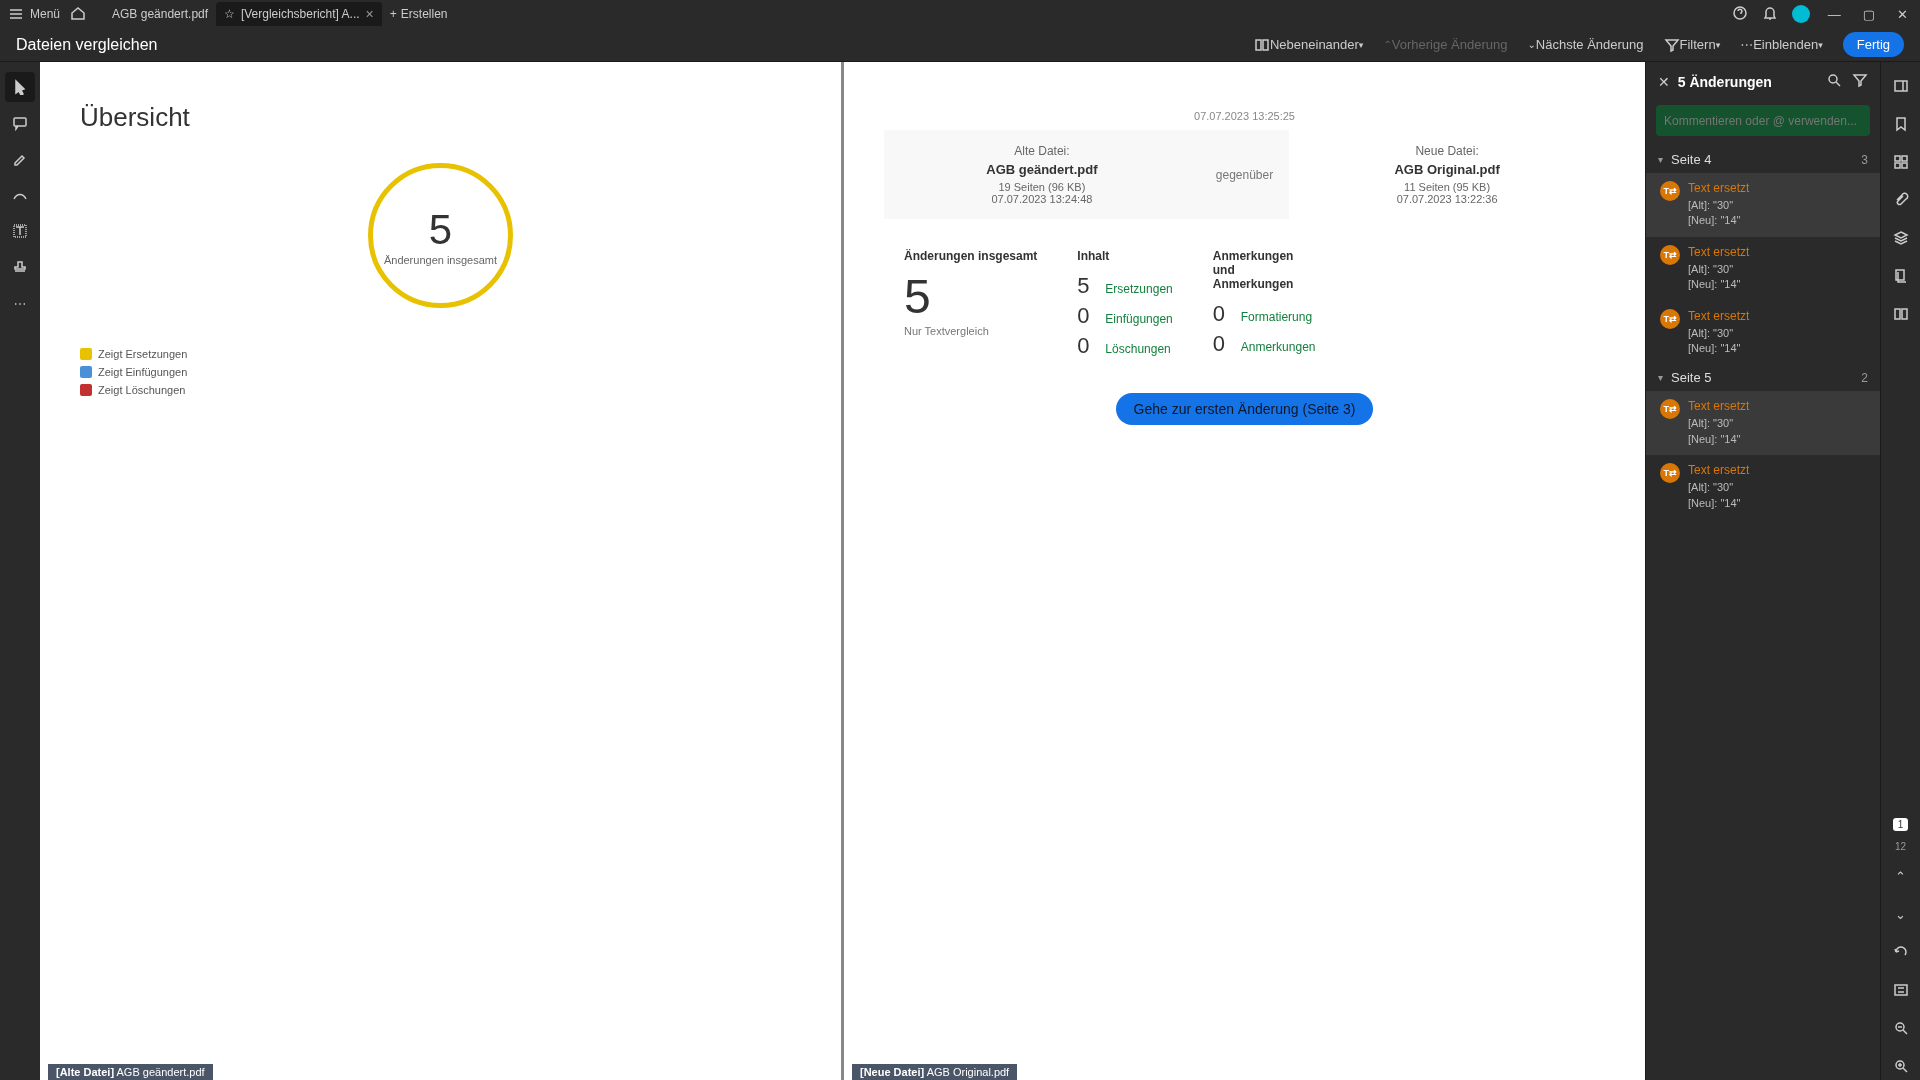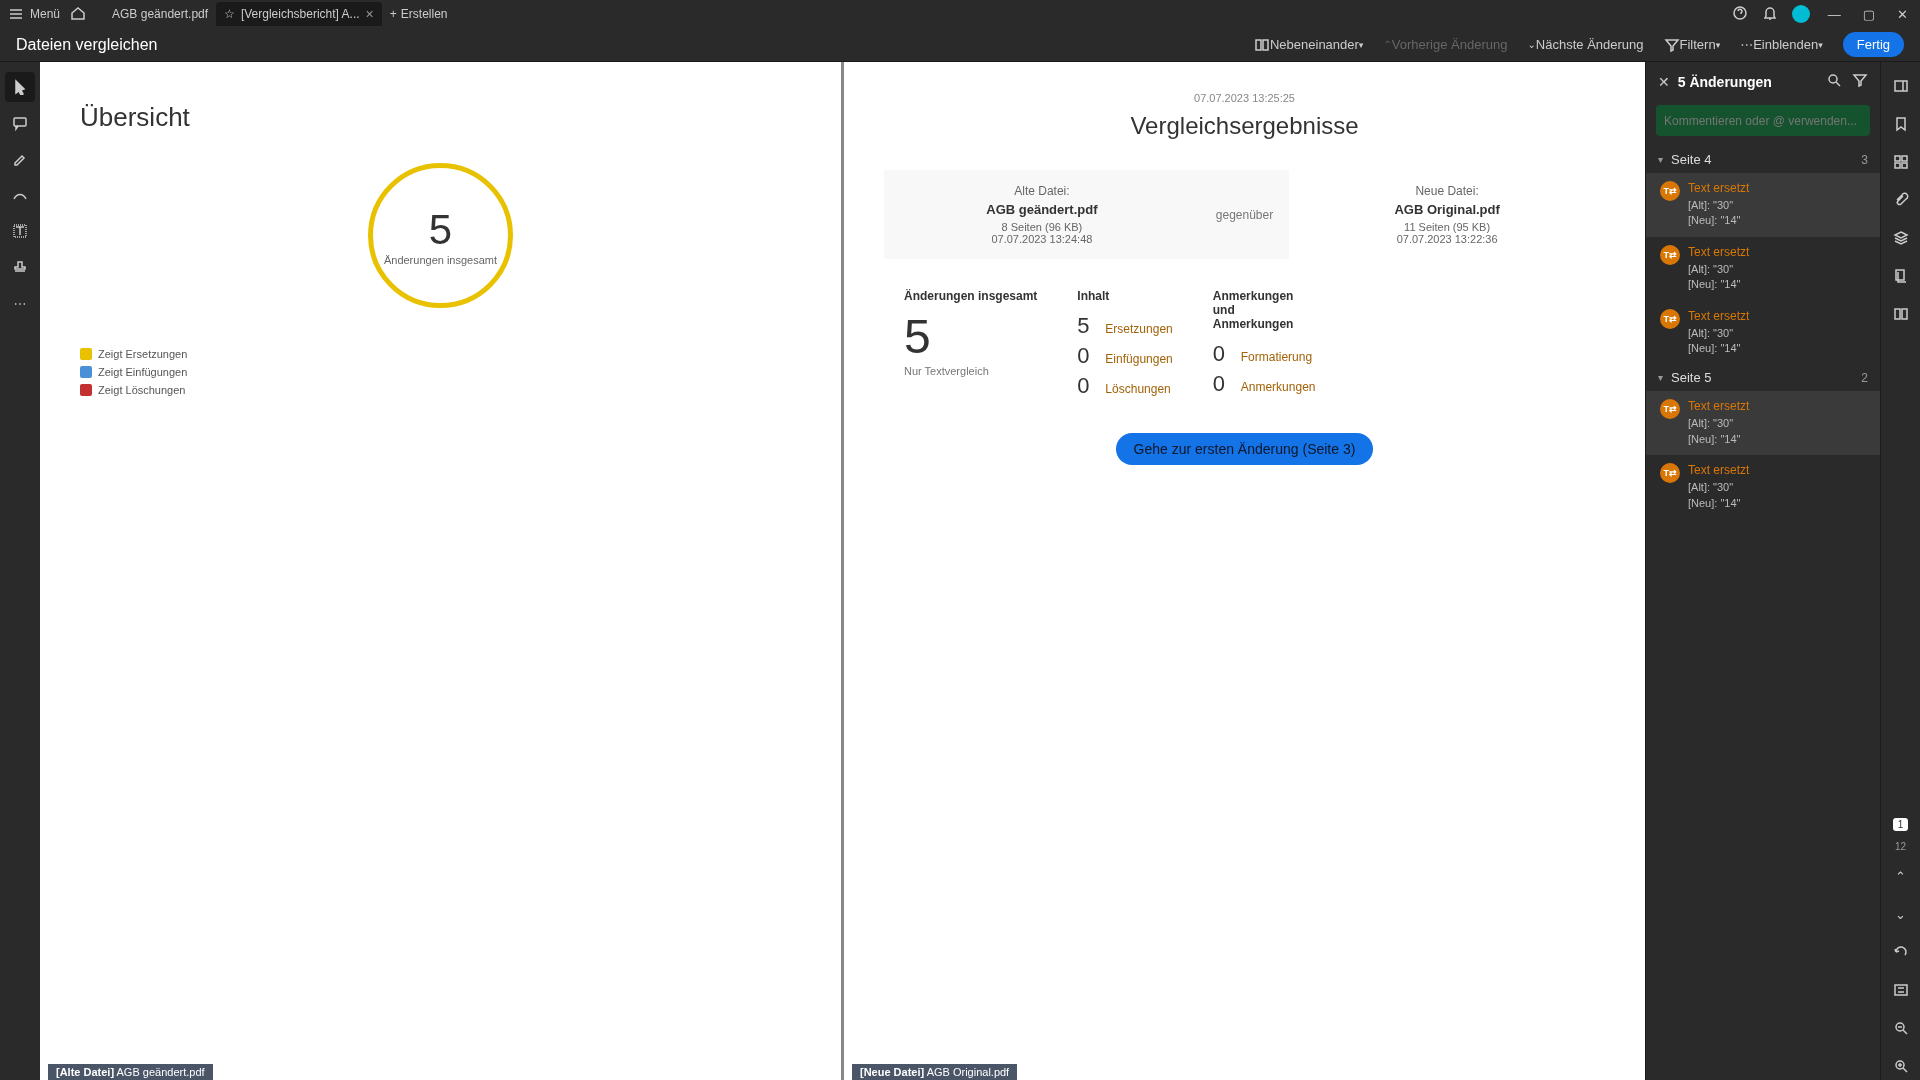--- a/index.html
+++ b/index.html
@@ -37,38 +37,38 @@
 .circle-wrap{display:flex;justify-content:center;margin-bottom:40px}
 .circle{width:145px;height:145px;border:5px solid #e8c200;border-radius:50%;display:flex;flex-direction:column;align-items:center;justify-content:center}
 .circle-num{font-size:42px;font-weight:400}
 .circle-label{font-size:11px;color:#666;text-align:center}
 .legend{margin-left:10px}
 .legend-item{display:flex;align-items:flex-start;gap:6px;font-size:11px;color:#555;margin-bottom:6px}
 .legend-swatch{width:12px;height:12px;border-radius:2px}
 .sw-yellow{background:#e8c200}
 .sw-blue{background:#4a90d9}
 .sw-red{background:#c23030}
-.results-content{padding:30px 40px;font-size:13px}
+.results-content{padding:48px 40px;font-size:13px}
 .timestamp{text-align:center;font-size:11px;color:#888;margin-bottom:8px}
 .results-title{text-align:center;font-size:24px;font-weight:400;margin-bottom:30px}
 .file-compare{display:flex;align-items:center;gap:0;margin-bottom:30px}
 .file-box{flex:1;text-align:center;padding:14px;background:#f8f8f8}
 .file-box.right{background:#fff}
 .file-label{font-size:12px;color:#666;margin-bottom:4px}
 .file-name{font-size:13px;font-weight:600;margin-bottom:4px}
 .file-meta{font-size:11px;color:#666}
 .file-vs{padding:0 16px;font-size:12px;color:#777;background:#f8f8f8;align-self:stretch;display:flex;align-items:center}
 .stats{display:flex;gap:40px;padding:0 20px;margin-bottom:30px}
 .stat-col{}
 .stat-head{font-size:12px;font-weight:600;margin-bottom:10px}
 .stat-big{font-size:48px;font-weight:400;line-height:1}
 .stat-sub{font-size:11px;color:#777;margin-top:4px}
 .stat-row{display:flex;align-items:baseline;gap:10px;margin-bottom:4px}
 .stat-num{font-size:22px;width:18px}
-.stat-label{font-size:12px;color:#a16207}
+.stat-label{font-size:12px;color:#15803d}
 .cta-wrap{text-align:center}
 .cta-btn{background:#1473e6;color:#0f172a;border:none;padding:8px 18px;border-radius:16px;font-size:14px;cursor:pointer}
 .right-panel{width:235px;background:#2a2a2a;display:flex;flex-direction:column;border-left:1px solid #1a1a1a}
 .rp-header{display:flex;align-items:center;padding:10px 12px;gap:8px}
 .rp-close{color:#ccc;cursor:pointer;font-size:14px}
 .rp-title{color:#fff;font-size:14px;font-weight:600;flex:1}
 .rp-icons{display:flex;gap:10px;color:#ccc}
 .rp-comment{margin:4px 10px 10px;background:#14532d;border-radius:4px;padding:8px 8px}
 .rp-comment input{background:transparent;border:none;color:#999;font-size:12px;width:100%;outline:none}
 .rp-section{padding:6px 12px;display:flex;align-items:center;gap:8px;color:#ddd;font-size:13px;cursor:pointer}
@@ -230,26 +230,25 @@
               <span>Zeigt Löschungen</span>
             </div>
         </div>
       </div>
       <div class="doc-label"><span class="dl-pre">[Alte Datei]</span> <span>AGB geändert.pdf</span></div>
     </div>
 
     <div class="doc-pane doc-right">
       <div class="results-content">
         <div class="timestamp">07.07.2023 13:25:25</div>
-        <div class="results-title">Vergleichsergebnisse</div>
         <div class="file-compare">
           <div class="file-box">
             <div class="file-label">Alte Datei:</div>
             <div class="file-name">AGB geändert.pdf</div>
-            <div class="file-meta">8 Seiten (96 KB)</div>
+            <div class="file-meta">19 Seiten (96 KB)</div>
             <div class="file-meta">07.07.2023 13:24:48</div>
           </div>
           <div class="file-vs">gegenüber</div>
           <div class="file-box right">
             <div class="file-label">Neue Datei:</div>
             <div class="file-name">AGB Original.pdf</div>
             <div class="file-meta">11 Seiten (95 KB)</div>
             <div class="file-meta">07.07.2023 13:22:36</div>
           </div>
         </div>

